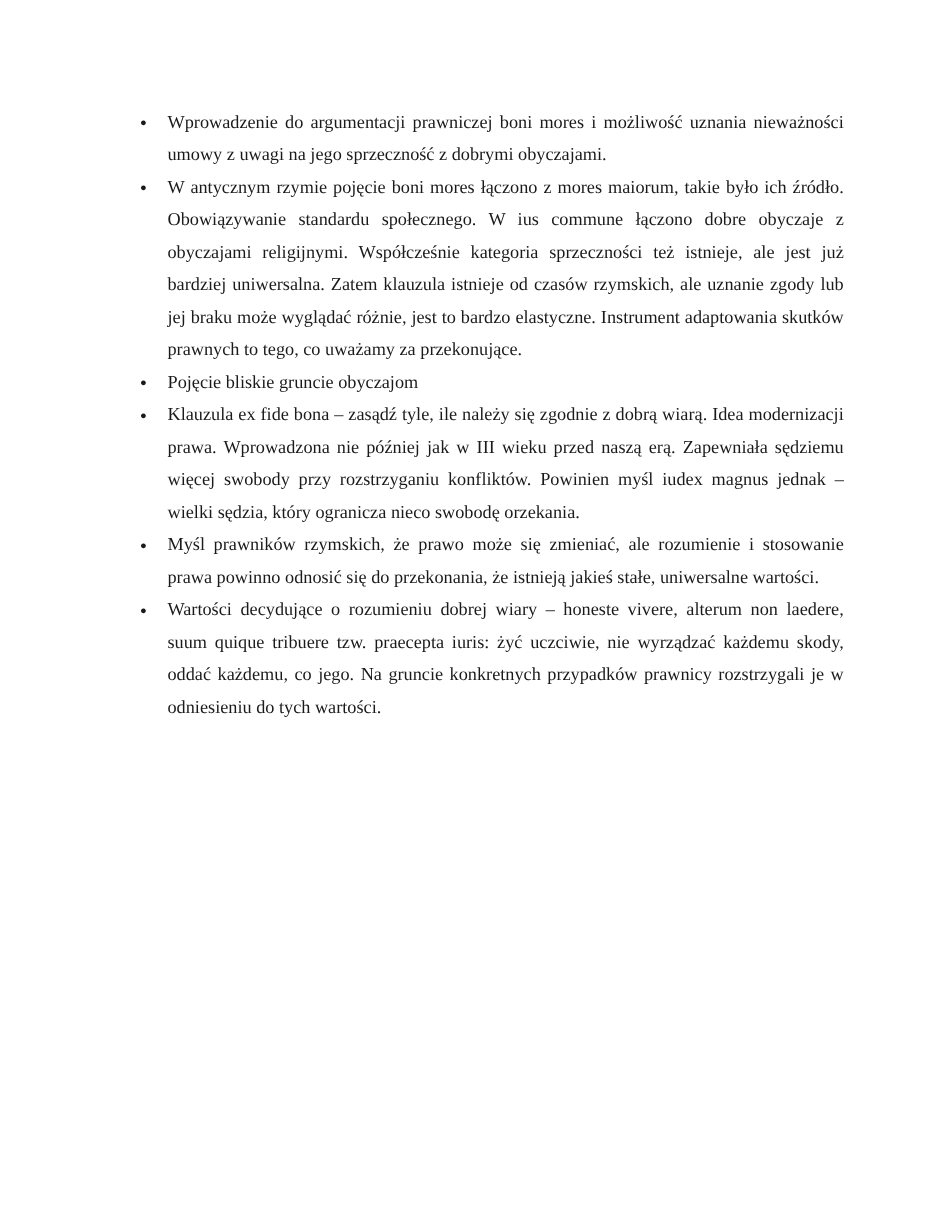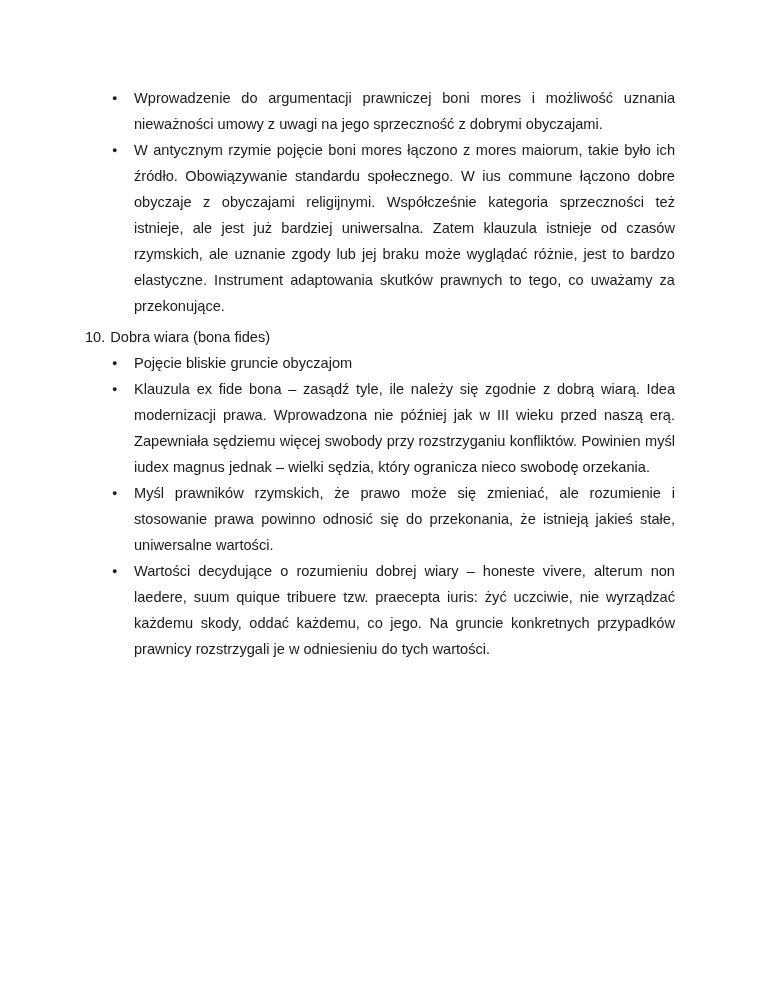--- a/index.html
+++ b/index.html
@@ -36,20 +36,21 @@
     padding-left: 27px;
     font-size: 9px;
     line-height: 26px;
     user-select: none;
   }
   .bullet-text {
     flex: 1 1 auto;
     text-align: justify;
     text-align-last: left;
     hyphens: none;
+    font-family: Liberation Serif, serif;
   }
   .section-heading {
     display: flex;
     align-items: baseline;
     margin-top: 5px;
   }
   .section-number {
     flex: 0 0 auto;
     margin-right: 5px;
   }
@@ -67,24 +68,20 @@
       <li>
         <span class="bullet-marker">●</span>
         <span class="bullet-text">Wprowadzenie do argumentacji prawniczej boni mores i możliwość uznania nieważności umowy z uwagi na jego sprzeczność z dobrymi obyczajami.</span>
       </li>
       <li>
         <span class="bullet-marker">●</span>
         <span class="bullet-text">W antycznym rzymie pojęcie boni mores łączono z mores maiorum, takie było ich źródło. Obowiązywanie standardu społecznego. W ius commune łączono dobre obyczaje z obyczajami religijnymi. Współcześnie kategoria sprzeczności też istnieje, ale jest już bardziej uniwersalna. Zatem klauzula istnieje od czasów rzymskich, ale uznanie zgody lub jej braku może wyglądać różnie, jest to bardzo elastyczne. Instrument adaptowania skutków prawnych to tego, co uważamy za przekonujące.</span>
       </li>
     </ul>
 
-    <div class="section-heading">
-      <span class="section-number">10.</span>
-      <span class="section-title">Dobra wiara (bona fides)</span>
-    </div>
 
     <ul class="bullet-list">
       <li>
         <span class="bullet-marker">●</span>
         <span class="bullet-text">Pojęcie bliskie gruncie obyczajom</span>
       </li>
       <li>
         <span class="bullet-marker">●</span>
         <span class="bullet-text">Klauzula ex fide bona – zasądź tyle, ile należy się zgodnie z dobrą wiarą. Idea modernizacji prawa. Wprowadzona nie później jak w III wieku przed naszą erą. Zapewniała sędziemu więcej swobody przy rozstrzyganiu konfliktów. Powinien myśl iudex magnus jednak – wielki sędzia, który ogranicza nieco swobodę orzekania.</span>
       </li>

